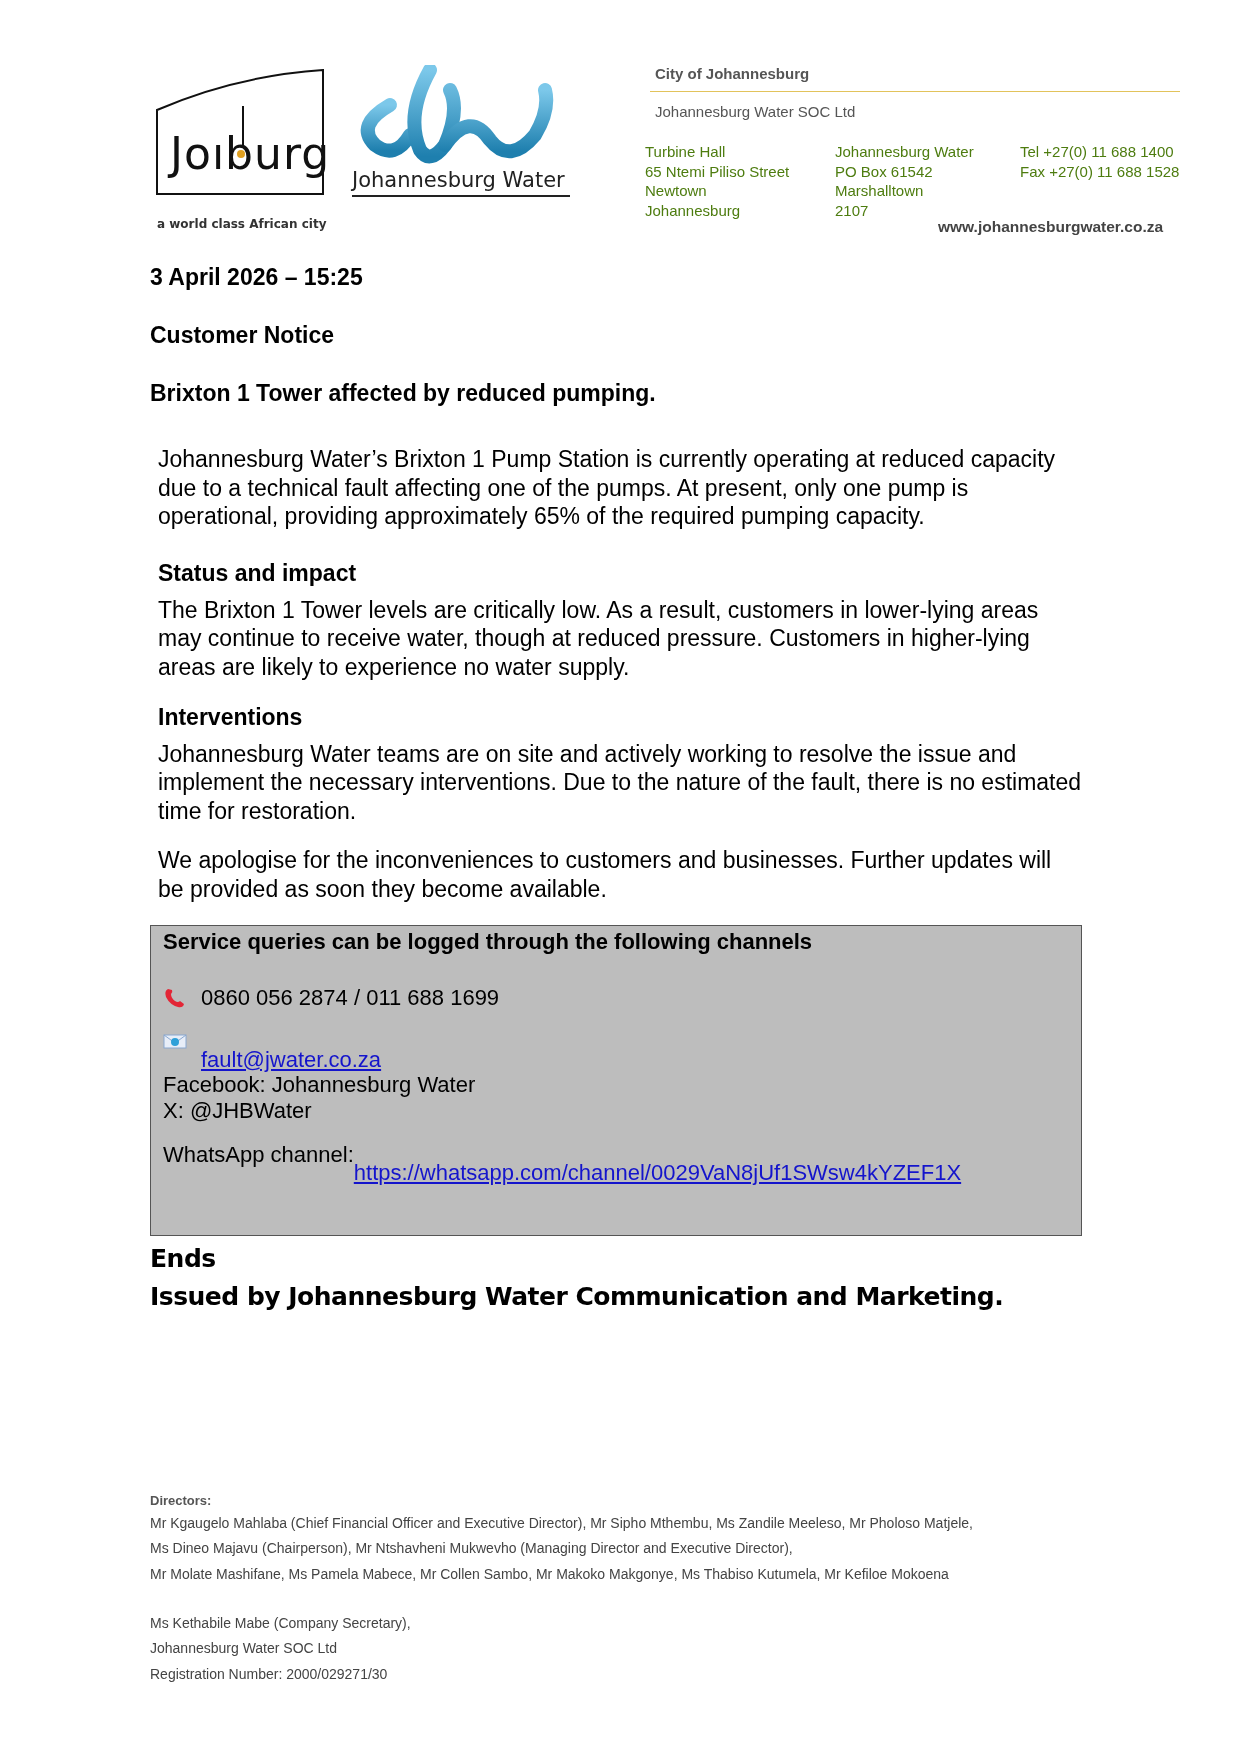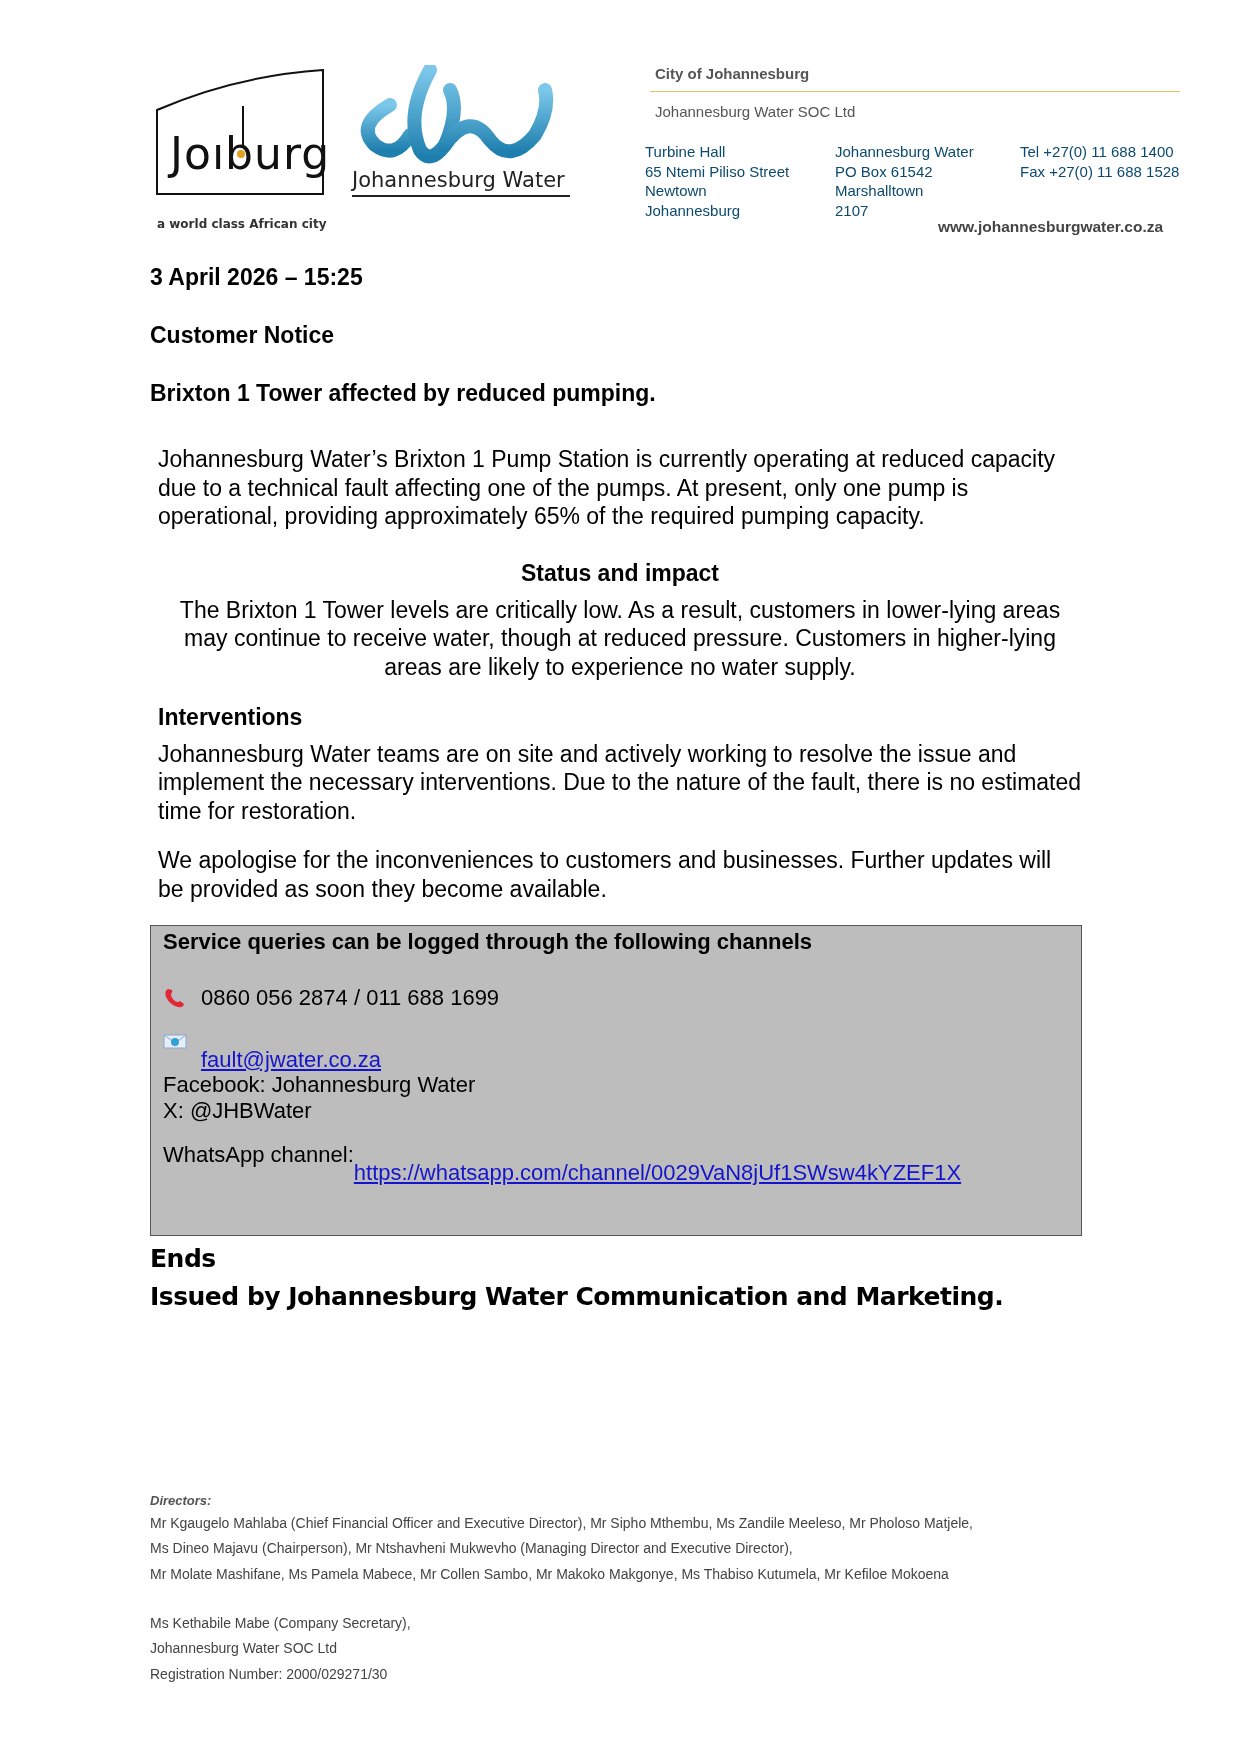--- a/index.html
+++ b/index.html
@@ -10,56 +10,56 @@
   
   .logo-area { left: 150px; top: 58px; width: 425px; height: 178px; }
   .joburg-box { left: 155px; top: 68px; width: 170px; height: 128px; }
   .joburg-word { left: 170px; top: 128px; font-family: "DejaVu Sans", sans-serif; font-size: 44px; color: #111; letter-spacing: 1px; }
   .joburg-tag { left: 157px; top: 217px; font-family: "DejaVu Sans", sans-serif; font-size: 12px; font-weight: bold; color: #333; }
   .jw-mark { left: 350px; top: 65px; width: 220px; height: 100px; }
   .jw-word { left: 352px; top: 168px; font-family: "DejaVu Sans", sans-serif; font-size: 21px; color: #222; }
   .jw-underline { left: 352px; top: 195px; width: 218px; height: 2px; background: #222; }
 
   
-  .lh { color: #0c4a6e; font-size: 15px; line-height: 19.5px; }
+  .lh { color: #4d7c0f; font-size: 15px; line-height: 19.5px; }
   .lh-city { left: 655px; top: 65px; font-weight: bold; font-size: 15px; color: #555; }
   .lh-rule { left: 650px; top: 91px; width: 530px; height: 1px; background: #e2c35b; }
   .lh-soc { left: 655px; top: 103px; font-size: 15px; color: #555; }
   .lh-col1 { left: 645px; top: 142px; }
   .lh-col2 { left: 835px; top: 142px; }
   .lh-col3 { left: 1020px; top: 142px; }
   .lh-web { left: 938px; top: 218px; font-weight: bold; font-size: 15.5px; color: #444; }
 
   
   .date { left: 150px; top: 264px; font-size: 23px; font-weight: bold; }
   .notice { left: 150px; top: 322px; font-size: 23px; font-weight: bold; }
   .headline { left: 150px; top: 380px; font-size: 23px; font-weight: bold; }
   .para { left: 150px; width: 940px; font-size: 23px; line-height: 28.6px; }
   .para p { margin: 8px; }
   .p1 { top: 437px; }
   .sh { font-weight: bold; }
-  .p2 { top: 551px; text-align: center; }
+  .p2 { top: 551px; }
   .p3 { top: 695px; }
   .p4 { top: 838px; }
 
   
   .svc { left: 150px; top: 925px; width: 932px; height: 311px; background: #bdbdbd; border: 1.5px solid #555; box-sizing: border-box; }
   .svc-inner { position: absolute; left: 12px; top: 0; font-size: 22px; line-height: 25.8px; }
   .svc-title { font-weight: bold; margin-top: 3px; }
   .svc-blank { height: 30px; }
   .svc-row { display: flex; align-items: center; white-space: nowrap; }
   .ico { width: 28px; height: 24px; display: inline-flex; align-items: center; justify-content: flex-start; margin-right: 10px; }
   a.lnk { color: #1414cc; text-decoration: underline; margin-top: 36px; }
 
   
   .ends { left: 150px; top: 1240px; font-family: "DejaVu Sans", sans-serif; font-size: 25px; font-weight: bold; line-height: 38px; letter-spacing: -0.5px; }
 
   
   .ft { left: 150px; color: #444; font-size: 14px; line-height: 25.3px; }
-  .ft-dir-label { top: 1488px; font-weight: bold; font-size: 13px; color: #555; font-style: italic; }
+  .ft-dir-label { top: 1488px; font-weight: bold; font-size: 13px; color: #555; }
   .ft-dirs { top: 1511px; }
   .ft-sec { top: 1611px; }
 </style>
 </head>
 <body>
 
 <div class="abs logo-area"></div>
 
 <svg class="abs joburg-box" viewBox="0 0 170 128">
   <path d="M2 42 Q 80 8 168 2 L 168 126 L 2 126 Z" fill="none" stroke="#111" stroke-width="2"></path>

